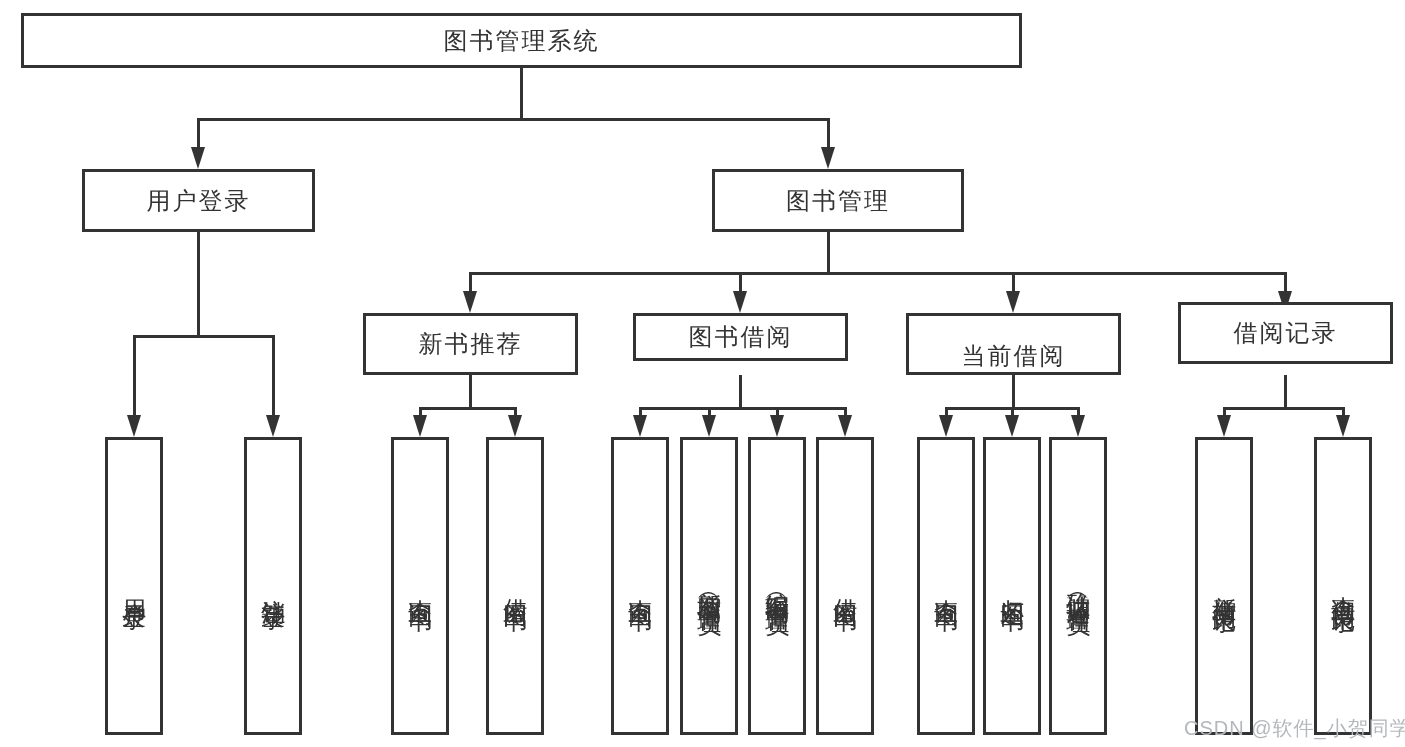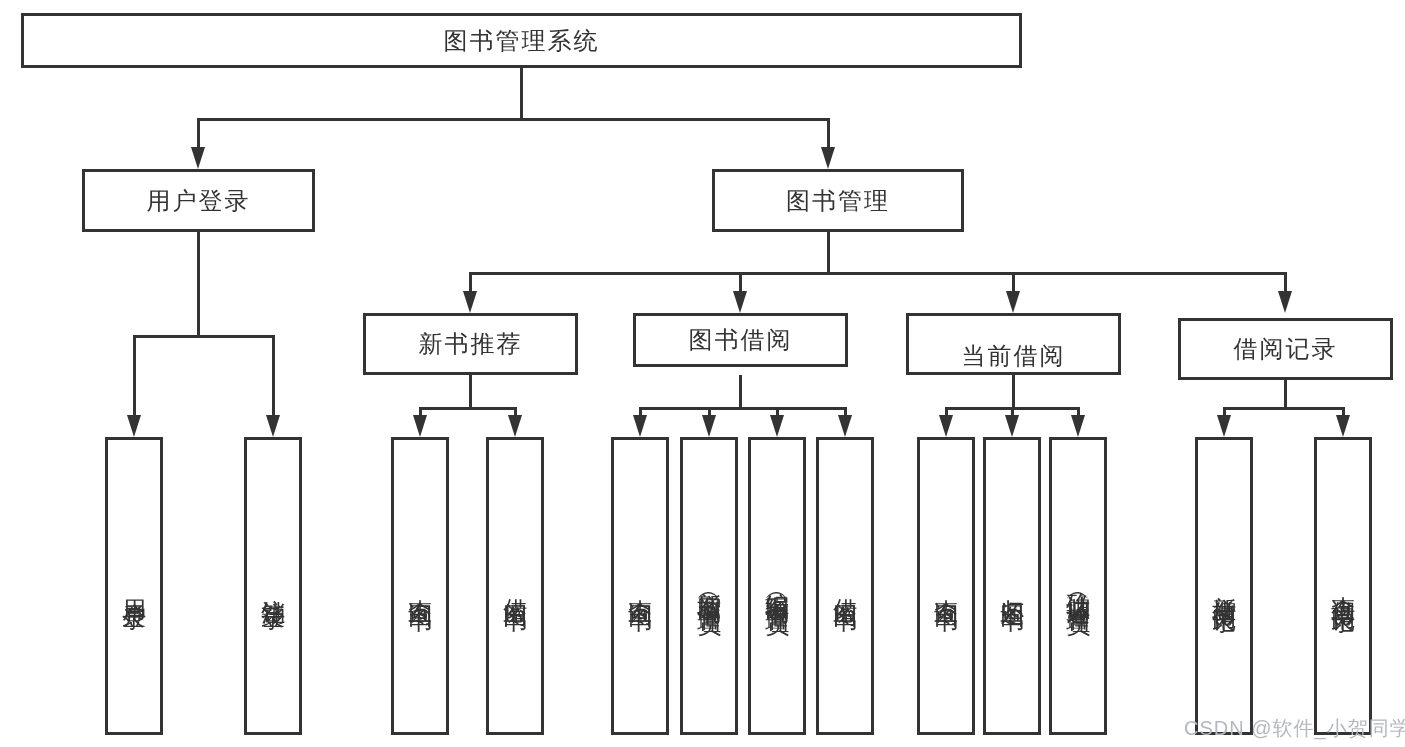--- a/index.html
+++ b/index.html
@@ -122,27 +122,27 @@
   <div class="box" style="left:82px;top:169px;width:233px;height:63px;">
     <span>用户登录</span>
   </div>
   <div class="box" style="left:712px;top:169px;width:252px;height:63px;">
     <span>图书管理</span>
   </div>
 
   <div class="box" style="left:363px;top:313px;width:215px;height:62px;">
     <span>新书推荐</span>
   </div>
-  <div class="box" style="left:633px;top:313px;width:215px;height:54px;">
+  <div class="box" style="left:633px;top:313px;width:215px;height:48px;">
     <span>图书借阅</span>
   </div>
   <div class="box" style="left:906px;top:313px;width:215px;height:62px;align-items:flex-end;">
     <span>当前借阅</span>
   </div>
-  <div class="box" style="left:1178px;top:318px;width:215px;height:62px;">
+  <div class="box" style="left:1178px;top:302px;width:215px;height:62px;">
     <span>借阅记录</span>
   </div>
 
   <div class="box leaf" style="left:105px;top:437px;width:58px;height:298px;">
     <span class="vtext">用户登录</span>
   </div>
   <div class="box leaf" style="left:244px;top:437px;width:58px;height:298px;">
     <span class="vtext">注销登录</span>
   </div>
 

